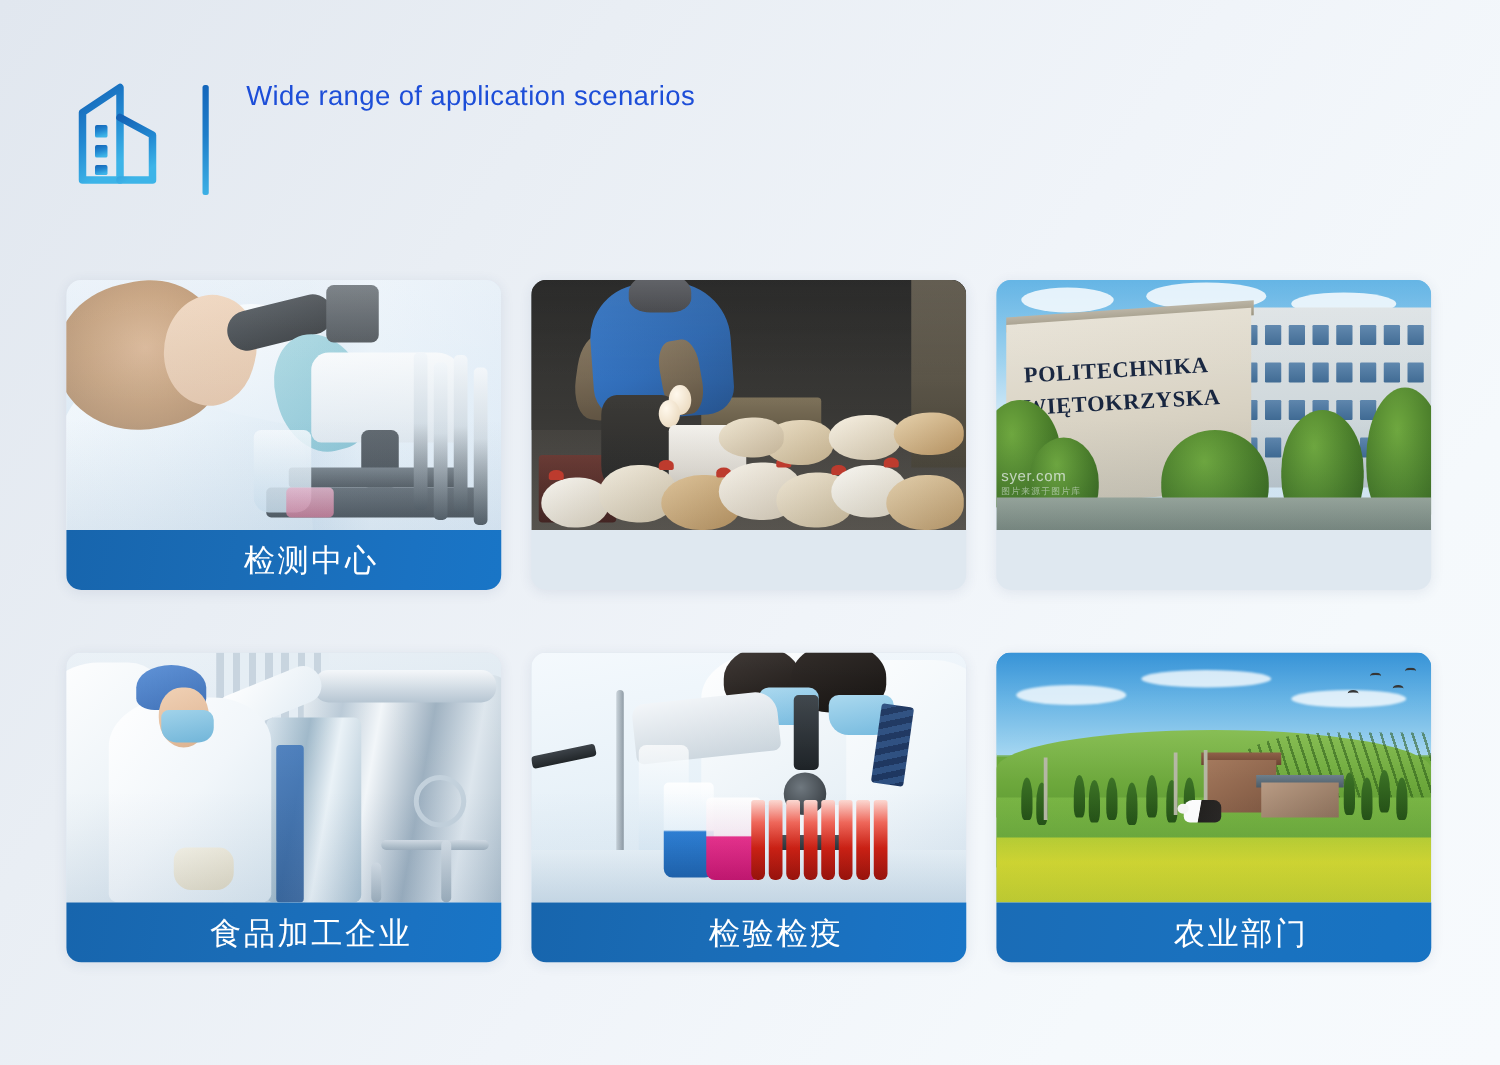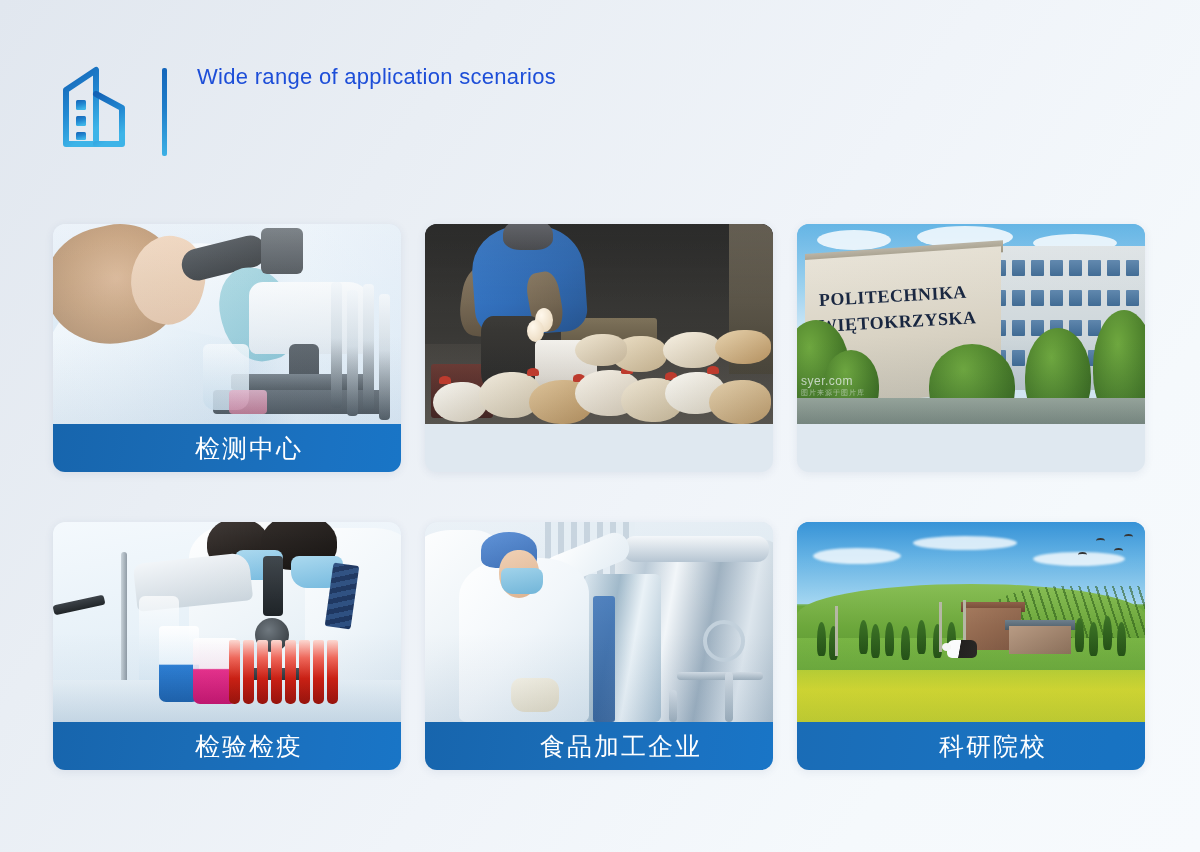--- a/index.html
+++ b/index.html
@@ -493,59 +493,20 @@
             <span>syer.com</span>
             <small>图片来源于图片库</small>
           </div>
         </div>
         <div class="vignette"></div>
       </div>
     </div>
 
     <div class="card">
       <div class="card-media">
-        <div class="scene s5">
-          <div class="coat5a"></div>
-          <div class="coat5b"></div>
-          <div class="hair5a"></div>
-          <div class="hair5b"></div>
-          <div class="mask5a"></div>
-          <div class="mask5b"></div>
-          <div class="tie"></div>
-          <div class="scope5">
-            <div class="tube"></div>
-            <div class="knob"></div>
-            <div class="foot"></div>
-          </div>
-          <div class="standPole"></div>
-          <div class="standBase"></div>
-          <div class="clampArm"></div>
-          <div class="scopeL"></div>
-          <div class="glassware"></div>
-          <div class="bench"></div>
-          <div class="beakerBlue"></div>
-          <div class="beakerPink"></div>
-          <div class="rack">
-            <i></i>
-              <i></i>
-              <i></i>
-              <i></i>
-              <i></i>
-              <i></i>
-              <i></i>
-              <i></i>
-          </div>
-        </div>
-        <div class="vignette"></div>
-      </div>
-      <div class="card-caption">检验检疫</div>
-    </div>
-
-    <div class="card">
-      <div class="card-media">
         <div class="scene s4">
           <div class="pipesBg"></div>
           <div class="tank"></div>
           <div class="tankLid"></div>
           <div class="tank2"></div>
           <div class="blueStripe"></div>
           <div class="gauge"></div>
           <div class="pipe" style="right:10px; top:150px; width:86px; height:8px;"></div>
           <div class="pipe" style="right:40px; top:150px; width:8px;  height:50px;"></div>
           <div class="pipe" style="right:96px; top:168px; width:8px;  height:32px;"></div>
@@ -553,20 +514,59 @@
           <div class="armUp"></div>
           <div class="coatB"></div>
           <div class="capA"></div>
           <div class="faceA"></div>
           <div class="mask"></div>
           <div class="glove4"></div>
         </div>
         <div class="vignette"></div>
       </div>
       <div class="card-caption">食品加工企业</div>
+    </div>
+
+    <div class="card">
+      <div class="card-media">
+        <div class="scene s5">
+          <div class="coat5a"></div>
+          <div class="coat5b"></div>
+          <div class="hair5a"></div>
+          <div class="hair5b"></div>
+          <div class="mask5a"></div>
+          <div class="mask5b"></div>
+          <div class="tie"></div>
+          <div class="scope5">
+            <div class="tube"></div>
+            <div class="knob"></div>
+            <div class="foot"></div>
+          </div>
+          <div class="standPole"></div>
+          <div class="standBase"></div>
+          <div class="clampArm"></div>
+          <div class="scopeL"></div>
+          <div class="glassware"></div>
+          <div class="bench"></div>
+          <div class="beakerBlue"></div>
+          <div class="beakerPink"></div>
+          <div class="rack">
+            <i></i>
+              <i></i>
+              <i></i>
+              <i></i>
+              <i></i>
+              <i></i>
+              <i></i>
+              <i></i>
+          </div>
+        </div>
+        <div class="vignette"></div>
+      </div>
+      <div class="card-caption">检验检疫</div>
     </div>
 
     <div class="card">
       <div class="card-media">
         <div class="scene s6">
           <div class="sky6"></div>
           <div class="cloud6" style="left:16px;  top:26px; width:88px; height:16px;"></div>
           <div class="cloud6" style="left:116px; top:14px; width:104px; height:14px;"></div>
           <div class="cloud6" style="left:236px; top:30px; width:92px; height:14px;"></div>
           <div class="bird" style="right:40px; top:16px;"></div>
@@ -594,17 +594,17 @@
           <div class="cyp" style="left:306px; top:94px;"></div>
           <div class="cyp" style="left:320px; top:100px;"></div>
           <div class="pole" style="left:38px;  top:84px;"></div>
           <div class="pole" style="left:142px; top:80px;"></div>
           <div class="pole" style="left:166px; top:78px;"></div>
           <div class="cow"></div>
           <div class="frontField"></div>
         </div>
         <div class="vignette"></div>
       </div>
-      <div class="card-caption alt">科研院校</div>
+      <div class="card-caption alt">农业部门</div>
     </div>
 
   </div>
 </div>
 
 </body></html>

